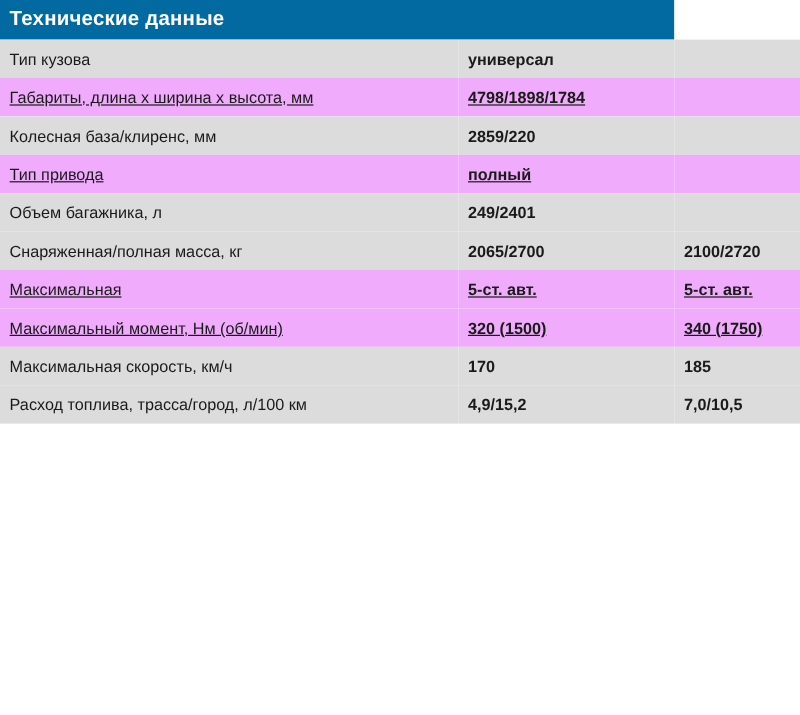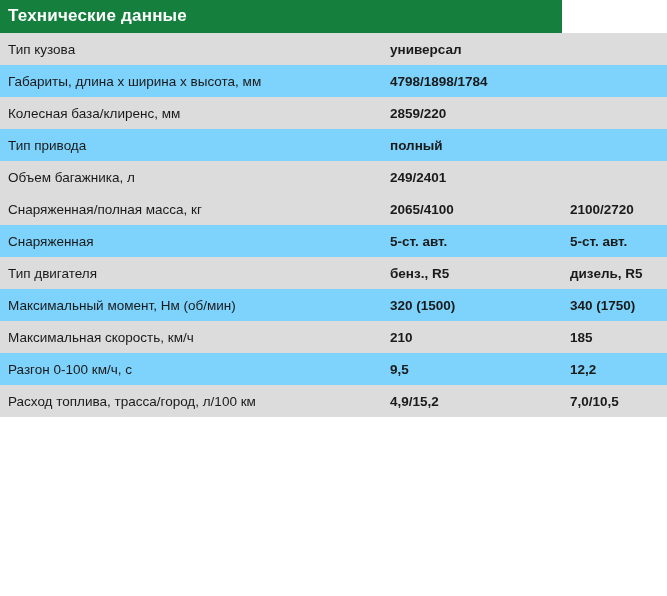--- a/index.html
+++ b/index.html
@@ -12,42 +12,43 @@
     height: 596px;
     font-family: "Liberation Sans", sans-serif;
     overflow: hidden;
   }
   .spec-table {
     width: 667px;
     border-collapse: collapse;
     table-layout: fixed;
   }
   .header-row td {
-    background: #15803d;
+    background: #0369a1;
     color: #ffffff;
     font-size: 17px;
     font-weight: bold;
     padding: 6px 8px 7px 8px;
     letter-spacing: 0.2px;
   }
   .header-spacer {
     background: #ffffff !important;
   }
   .spec-row td {
     font-size: 13.5px;
     color: #1a1a1a;
     height: 32px;
     vertical-align: middle;
     padding: 0 8px;
   }
   .spec-row.odd td {
     background: #dcdcdc;
   }
   .spec-row.even td {
-    background: #7dd3fc;
+    background: #f0abfc;
+    text-decoration: underline;
   }
   td.label {
     width: 382px;
     font-weight: normal;
   }
   td.val1 {
     width: 180px;
     font-weight: bold;
   }
   td.val2 {
@@ -96,47 +97,37 @@
         <td class="val1">полный</td>
         <td class="val2"></td>
       </tr>
       <tr class="spec-row odd">
         <td class="label">Объем багажника, л</td>
         <td class="val1">249/2401</td>
         <td class="val2"></td>
       </tr>
       <tr class="spec-row odd">
         <td class="label">Снаряженная/полная масса, кг</td>
-        <td class="val1">2065/4100</td>
+        <td class="val1">2065/2700</td>
         <td class="val2">2100/2720</td>
       </tr>
       <tr class="spec-row even">
-        <td class="label">Снаряженная</td>
+        <td class="label">Максимальная</td>
         <td class="val1">5-ст. авт.</td>
         <td class="val2">5-ст. авт.</td>
-      </tr>
-      <tr class="spec-row odd">
-        <td class="label">Тип двигателя</td>
-        <td class="val1">бенз., R5</td>
-        <td class="val2">дизель, R5</td>
       </tr>
       <tr class="spec-row even">
         <td class="label">Максимальный момент, Нм (об/мин)</td>
         <td class="val1">320 (1500)</td>
         <td class="val2">340 (1750)</td>
       </tr>
       <tr class="spec-row odd">
         <td class="label">Максимальная скорость, км/ч</td>
-        <td class="val1">210</td>
+        <td class="val1">170</td>
         <td class="val2">185</td>
-      </tr>
-      <tr class="spec-row even">
-        <td class="label">Разгон 0-100 км/ч, с</td>
-        <td class="val1">9,5</td>
-        <td class="val2">12,2</td>
       </tr>
       <tr class="spec-row odd">
         <td class="label">Расход топлива, трасса/город, л/100 км</td>
         <td class="val1">4,9/15,2</td>
         <td class="val2">7,0/10,5</td>
       </tr>
     </tbody>
 </table>
 
 </body></html>

